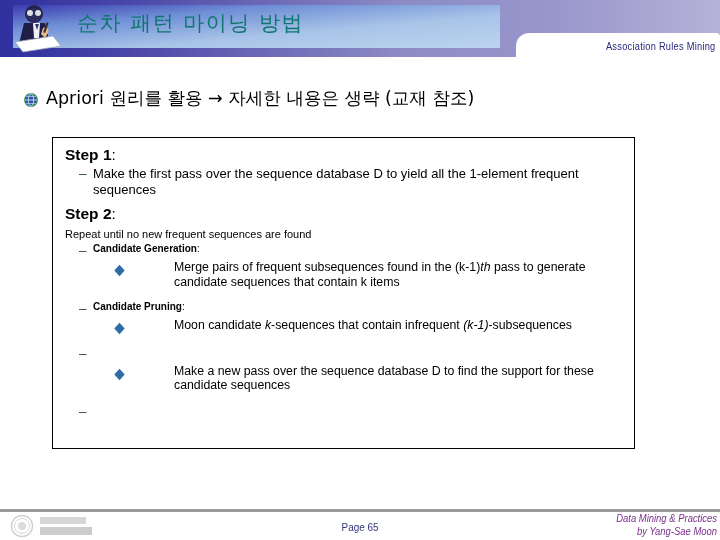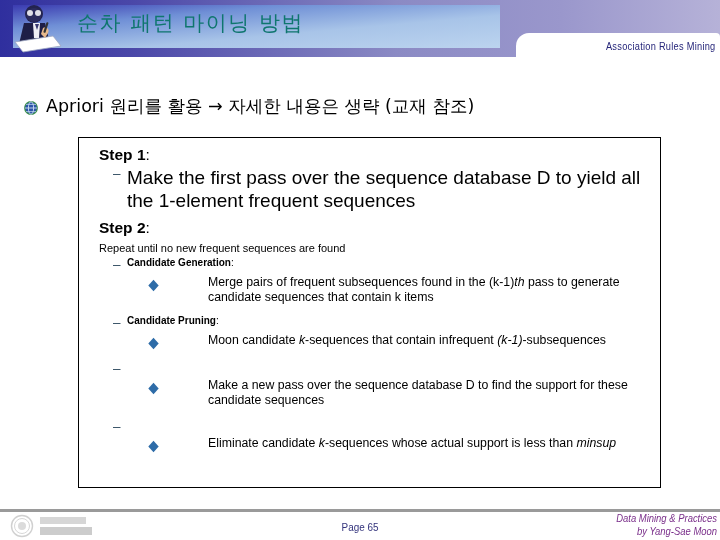--- a/index.html
+++ b/index.html
@@ -69,21 +69,21 @@
     transform: scaleX(0.88);
     transform-origin: right center;
     letter-spacing: 0.3px;
     white-space: nowrap;
   }
 
   
   .main-bullet-row {
     position: absolute;
     left: 24px;
-    top: 96px;
+    top: 88px;
     display: flex;
     align-items: flex-start;
     white-space: nowrap;
   }
   .globe-bullet {
     width: 14px;
     height: 14px;
     margin-top: 5px;
     margin-right: 8px;
     flex: 0 0 auto;
@@ -91,28 +91,28 @@
   .main-bullet-text {
     font-size: 17.5px;
     color: #000000;
     font-family: "DejaVu Sans", sans-serif;
     line-height: 1.2;
   }
 
   
   .content-box {
     position: absolute;
-    left: 78px;
+    left: 52px;
     top: 137px;
     width: 583px;
-    height: 351px;
+    height: 312px;
     border: 1.6px solid #000000;
     background: #ffffff;
     box-sizing: border-box;
-    padding: 7px 10px 0 20px;
+    padding: 7px 10px 0 12px;
   }
 
   .step-head {
     font-size: 15.5px;
     font-weight: bold;
     color: #000000;
     margin: 1px 0 2px 0;
     font-family: "Liberation Sans", sans-serif;
   }
   .step-head .colon { font-weight: normal; }
@@ -133,21 +133,21 @@
   }
   .dash-mark {
     width: 14px;
     flex: 0 0 auto;
     font-size: 13.5px;
     line-height: 1.22;
     color: #1d3b52;
     font-family: "Liberation Sans", sans-serif;
   }
   .dash-text {
-    font-size: 19px;
+    font-size: 13px;
     line-height: 1.22;
     color: #000000;
     font-family: "Liberation Sans", sans-serif;
   }
   .dash-text.bold { font-weight: bold; font-size: 10px; }
   .dash-text .colon { font-weight: normal; }
 
   
   .diamond-item {
     display: flex;
@@ -305,26 +305,20 @@
         <path d="M5 0.6 L9 5 L5 9.4 L1 5 Z" fill="#2e6ca8"></path>
       </svg>
     <span class="diamond-text"><span>Make a new pass over the sequence database D to find the support for these candidate sequences</span></span>
   </div>
 
   <div class="gap-md"></div>
 
   <div class="dash-item">
     <span class="dash-mark">–</span>
   </div>
-  <div class="diamond-item">
-    <svg class="diamond-mark" viewBox="0 0 10 10">
-        <path d="M5 0.6 L9 5 L5 9.4 L1 5 Z" fill="#2e6ca8"></path>
-      </svg>
-    <span class="diamond-text"><span>Eliminate candidate </span><i class="it">k</i><span>-sequences whose actual support is less than </span><i class="it">minsup</i></span>
-  </div>
 
 </div>
 
 <div class="footer-rule"></div>
 
 <svg class="footer-logo" viewBox="0 0 112 24">
   <circle cx="14" cy="12" r="10.5" fill="none" stroke="#7a7a7a" stroke-width="1.4"></circle>
   <circle cx="14" cy="12" r="7.5" fill="none" stroke="#8d8d8d" stroke-width="1"></circle>
   <circle cx="14" cy="12" r="4" fill="#9a9a9a"></circle>
   <rect x="32" y="3" width="46" height="7" fill="#8d8d8d"></rect>

